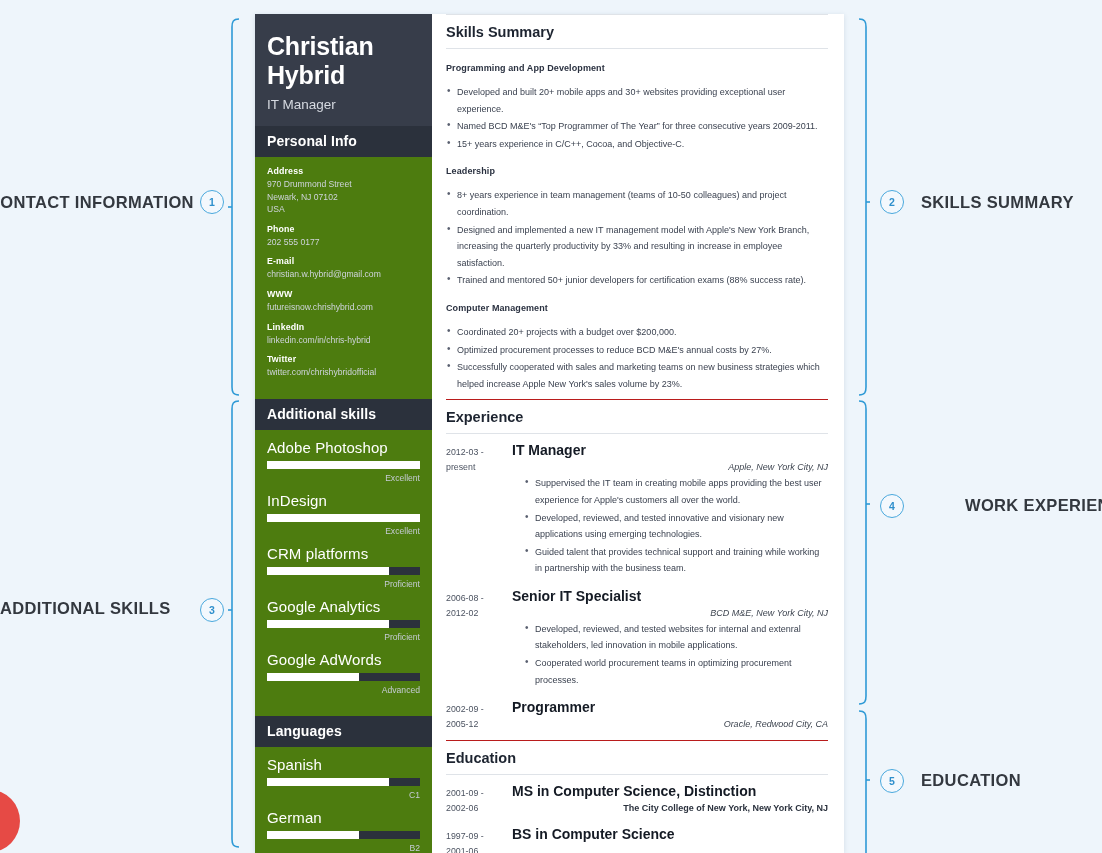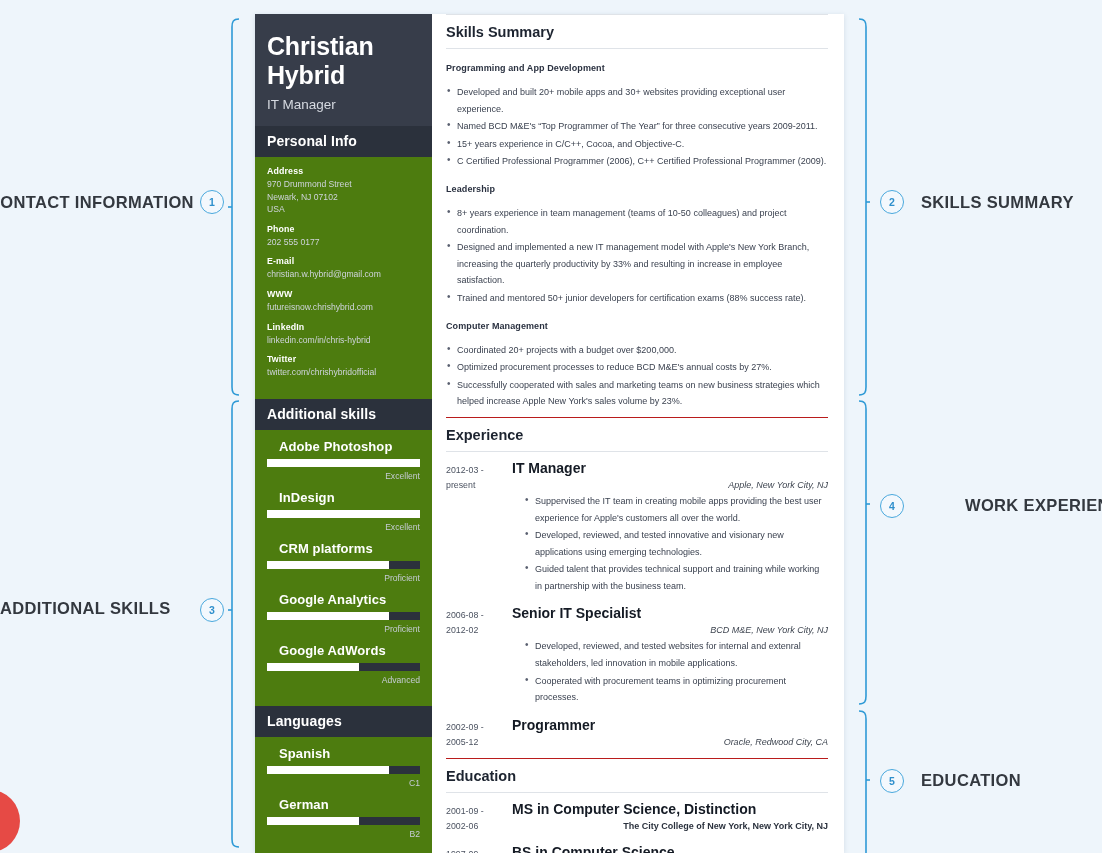--- a/index.html
+++ b/index.html
@@ -40,21 +40,21 @@
     background:#2b313c;color:#ffffff;font-size:14px;font-weight:bold;
     padding:7px 12px 8px 12px;letter-spacing:.1px;
   }
   .sec-body{padding:9px 12px 12px 12px;}
 
   .info-item{margin-bottom:8px;}
   .info-label{font-size:8.8px;font-weight:bold;color:#ffffff;letter-spacing:.15px;margin-bottom:2px;}
   .info-value{font-size:8.6px;color:#cfd4dc;line-height:12.6px;}
 
   .skill-row{margin-bottom:9px;}
-  .skill-name{font-size:13px;font-weight:bold;color:#ffffff;margin-bottom:5px;letter-spacing:.1px;margin-left:12px;}
+  .skill-name{font-size:15px;font-weight:normal;color:#ffffff;margin-bottom:5px;letter-spacing:.1px;}
   .bar-track{height:8px;background:#2b313c;width:100%;position:relative;}
   .bar-fill{height:8px;background:#ffffff;}
   .skill-level{font-size:8.6px;color:#c6ccd6;text-align:right;margin-top:4px;}
 
   .lang-gap{flex:1 1 auto;background:#3c4250;}
 
   
   .content{flex:1 1 auto;background:#ffffff;padding:0 16px 0 14px;}
 
   .block-title{
@@ -251,21 +251,20 @@
   <div class="content">
 
     <div class="block-title first">Skills Summary</div>
     <div id="skills-summary-groups">
     <div>
       <div class="sub-head">Programming and App Development</div>
       <ul class="bullets">
         <li>Developed and built 20+ mobile apps and 30+ websites providing exceptional user experience.</li>
             <li>Named BCD M&amp;E's “Top Programmer of The Year” for three consecutive years 2009-2011.</li>
             <li>15+ years experience in C/C++, Cocoa, and Objective-C.</li>
-            <li>C Certified Professional Programmer (2006), C++ Certified Professional Programmer (2009).</li>
       </ul>
     </div>
     <div>
       <div class="sub-head">Leadership</div>
       <ul class="bullets">
         <li>8+ years experience in team management (teams of 10-50 colleagues) and project coordination.</li>
             <li>Designed and implemented a new IT management model with Apple's New York Branch, increasing the quarterly productivity by 33% and resulting in increase in employee satisfaction.</li>
             <li>Trained and mentored 50+ junior developers for certification exams (88% success rate).</li>
       </ul>
     </div>
@@ -294,21 +293,21 @@
         </ul>
       </div>
     </div>
     <div class="entry">
       <div class="entry-date">2006-08 -<br>2012-02</div>
       <div class="entry-main">
         <div class="entry-role">Senior IT Specialist</div>
         <div class="entry-org">BCD M&amp;E, New York City, NJ</div>
         <ul class="bullets">
           <li>Developed, reviewed, and tested websites for internal and extenral stakeholders, led innovation in mobile applications.</li>
-              <li>Cooperated with procurement teams in optimizing procurement processes.</li>
+              <li>Cooperated world procurement teams in optimizing procurement processes.</li>
         </ul>
       </div>
     </div>
     <div class="entry">
       <div class="entry-date">2002-09 -<br>2005-12</div>
       <div class="entry-main">
         <div class="entry-role">Programmer</div>
         <div class="entry-org">Oracle, Redwood City, CA</div>
 
       </div>

